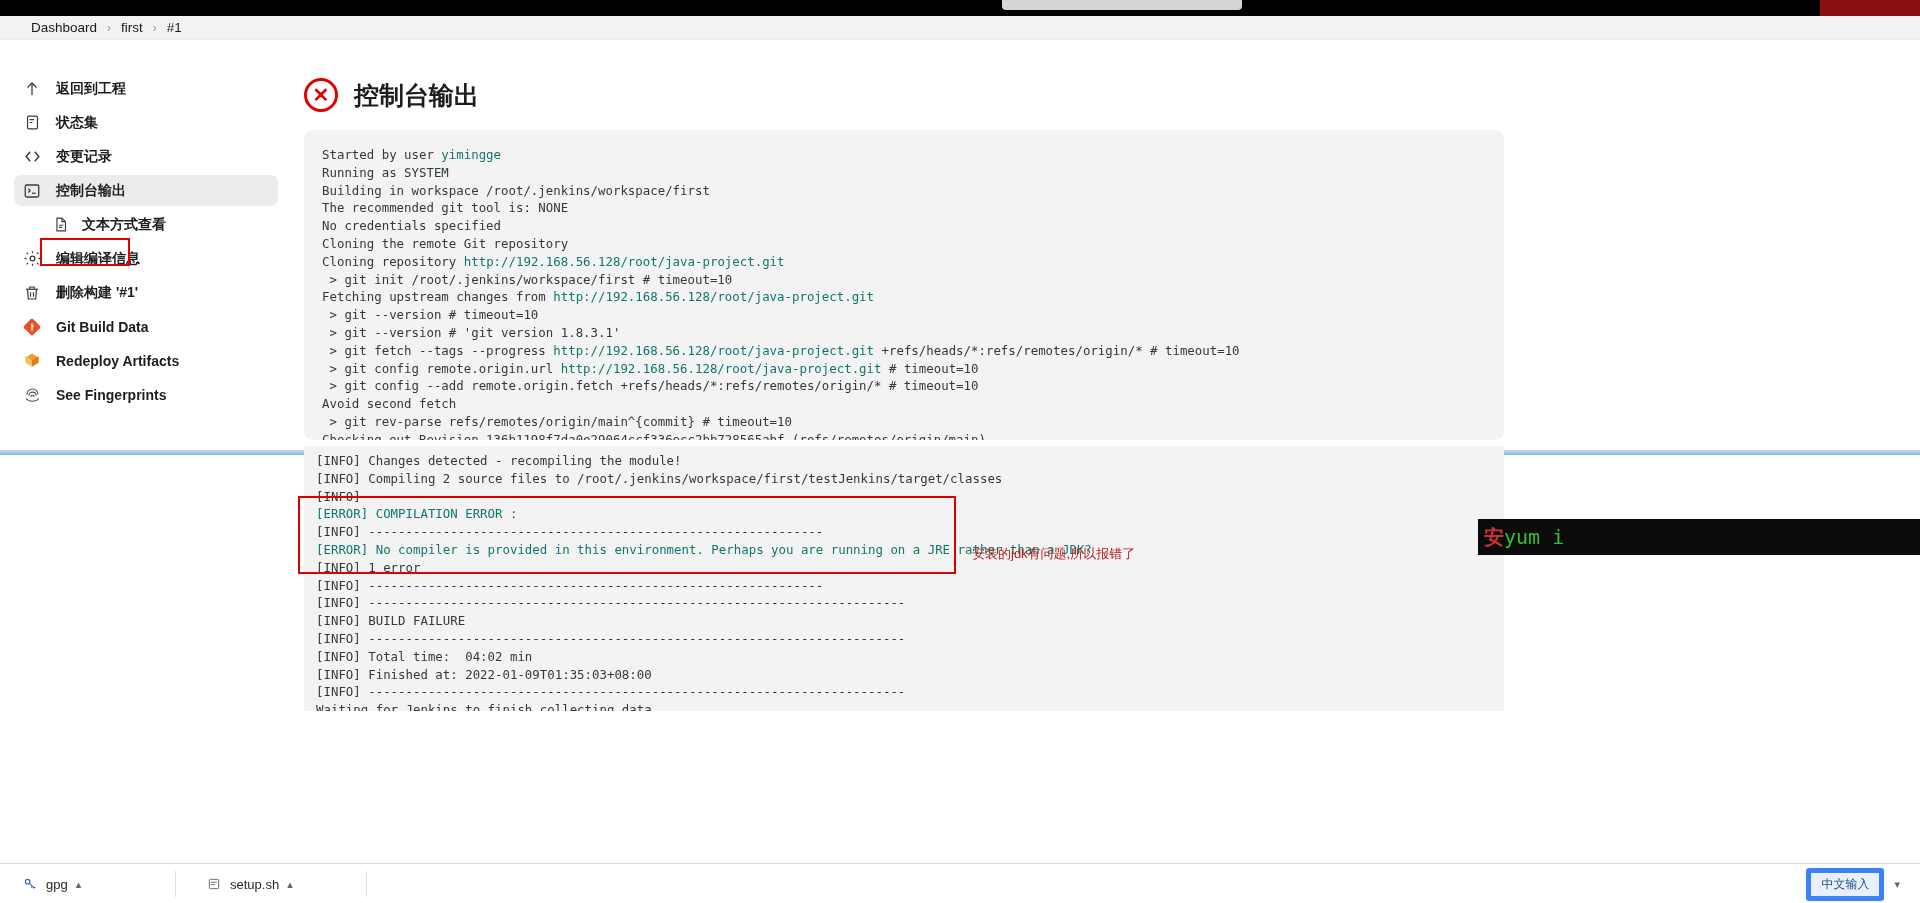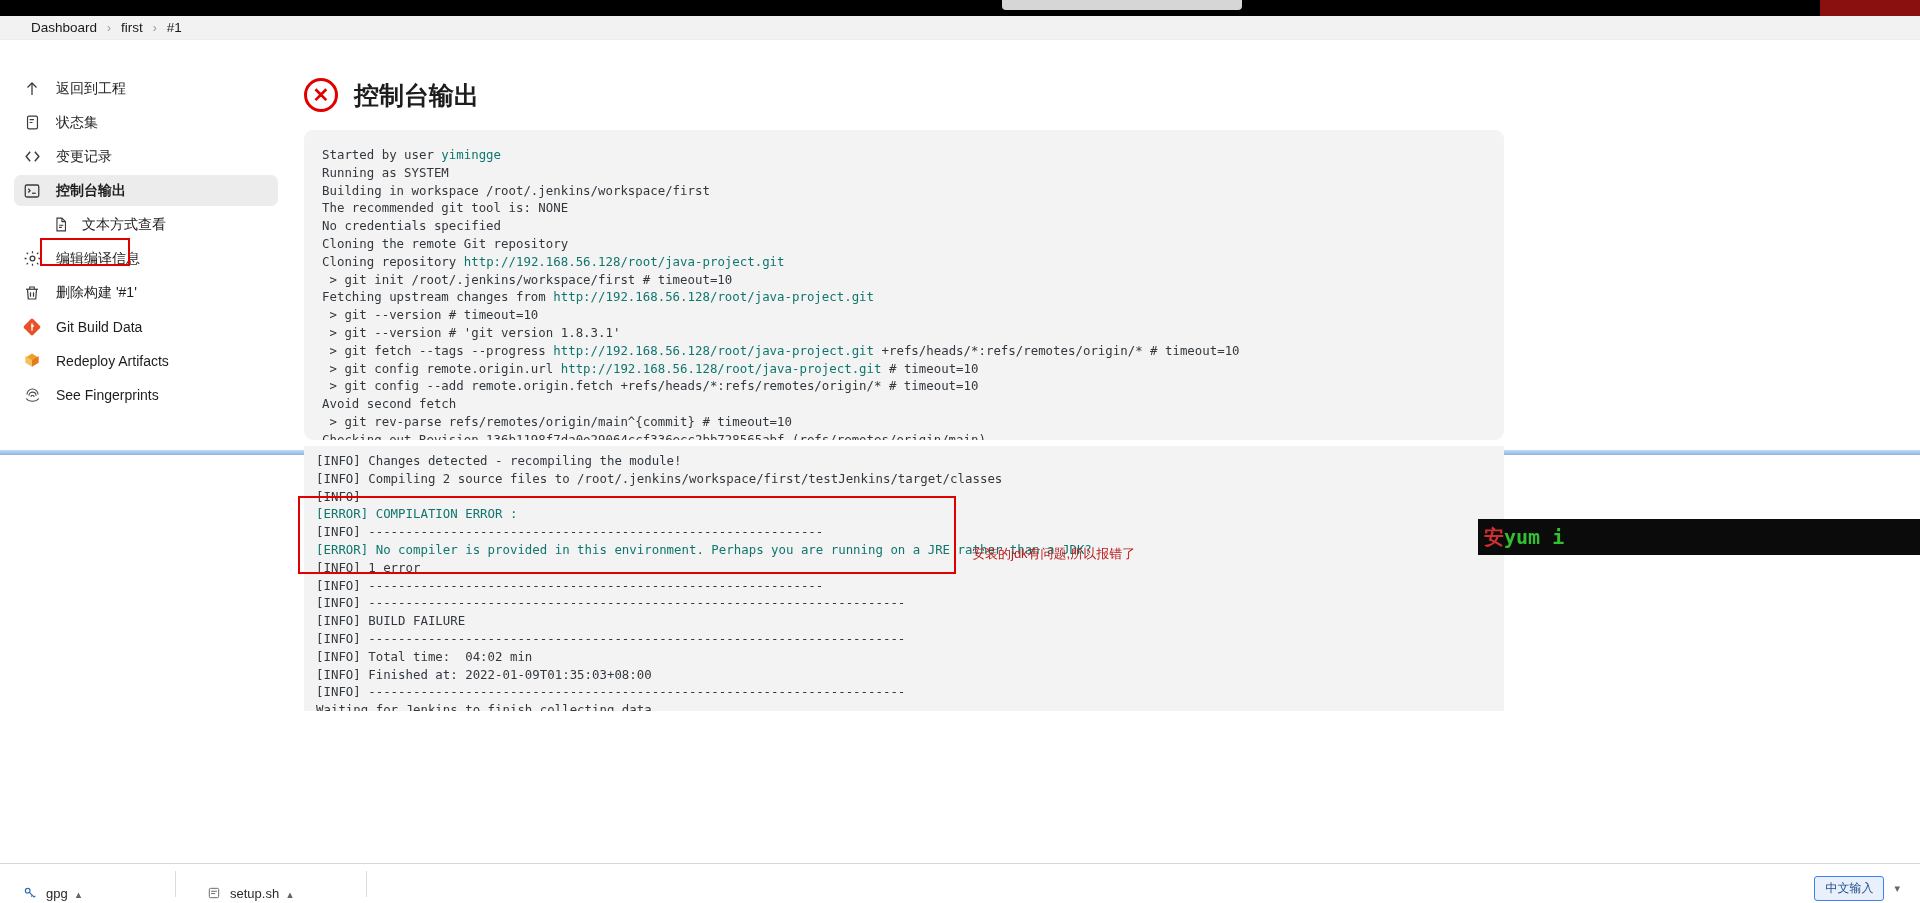--- a/index.html
+++ b/index.html
@@ -45,20 +45,21 @@
   .side-item {
     position: relative;
     display: flex; align-items: center;
     height: 31px;
     margin: 3px 12px 3px 14px;
     padding-left: 8px;
     border-radius: 7px;
     font-size: 14px; color: #1d1d1d;
     cursor: pointer;
     gap: 14px;
+    font-weight: bold;
   }
   .side-item.active { background: #ececec; font-weight: bold; }
   .side-item.sub { padding-left: 36px; gap: 12px; }
   .side-item .ico {
     width: 20px; height: 20px; flex: 0 0 20px;
     display: flex; align-items: center; justify-content: center;
     color: #3a3a3a;
   }
   .side-item .ico svg { display: block; }
   .side-item .lbl { white-space: nowrap; }
@@ -143,45 +144,45 @@
     position: absolute;
     left: 1478px; top: 519px; width: 442px; height: 36px;
     background: #0b0b0b;
     color: #e8e8e8;
     font-family: "DejaVu Sans Mono", monospace;
     font-size: 20px;
     display: flex; align-items: center;
     padding-left: 6px;
     overflow: hidden;
   }
-  .term-overlay .green { color: #32c032; font-weight: bold; }
+  .term-overlay .green { color: #32c032; font-weight: normal; }
   .term-overlay .redch { color: #d03030; font-weight: bold; }
   
   .taskbar {
     position: absolute; bottom: 0; left: 0; width: 1920px; height: 40px;
     background: #ffffff;
     border-top: 1px solid #d8d8d8;
   }
   .tb-item {
     position: absolute; bottom: 2px;
     height: 34px;
-    display: flex; align-items: flex-end; gap: 8px;
+    display: flex; align-items: center; gap: 8px;
     font-size: 13px; color: #2a2a2a;
     padding: 0 8px;
     cursor: pointer;
   }
   .tb-item .fico { width: 16px; height: 16px; display:flex; align-items:center; justify-content:center; }
   .tb-sep { position: absolute; bottom: 6px; width: 1px; height: 26px; background: #dcdcdc; }
   .tb-chev { font-size: 11px; color: #666; }
   .tb-right {
     position: absolute; bottom: 2px; right: 20px;
     display: flex; align-items: center; gap: 10px;
   }
   .ime-pill {
-    background: #e9f0fb; border: 1px solid #3b82f6;
+    background: #e9f0fb; border: 5px solid #3b82f6;
     color: #1d4e8f; font-size: 12px;
     padding: 3px 10px; border-radius: 3px;
   }
 </style>
 </head>
 <body>
 
 <div class="top-chrome">
   <div class="top-chrome-tab"></div>
   <div class="top-chrome-tab2"></div>

